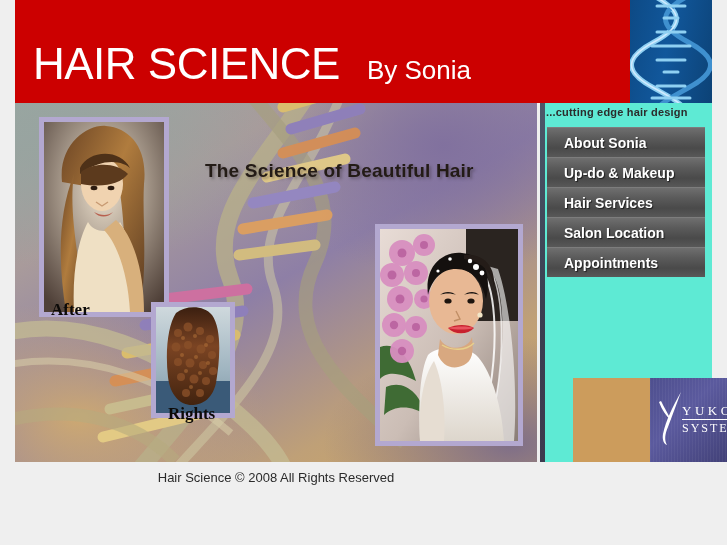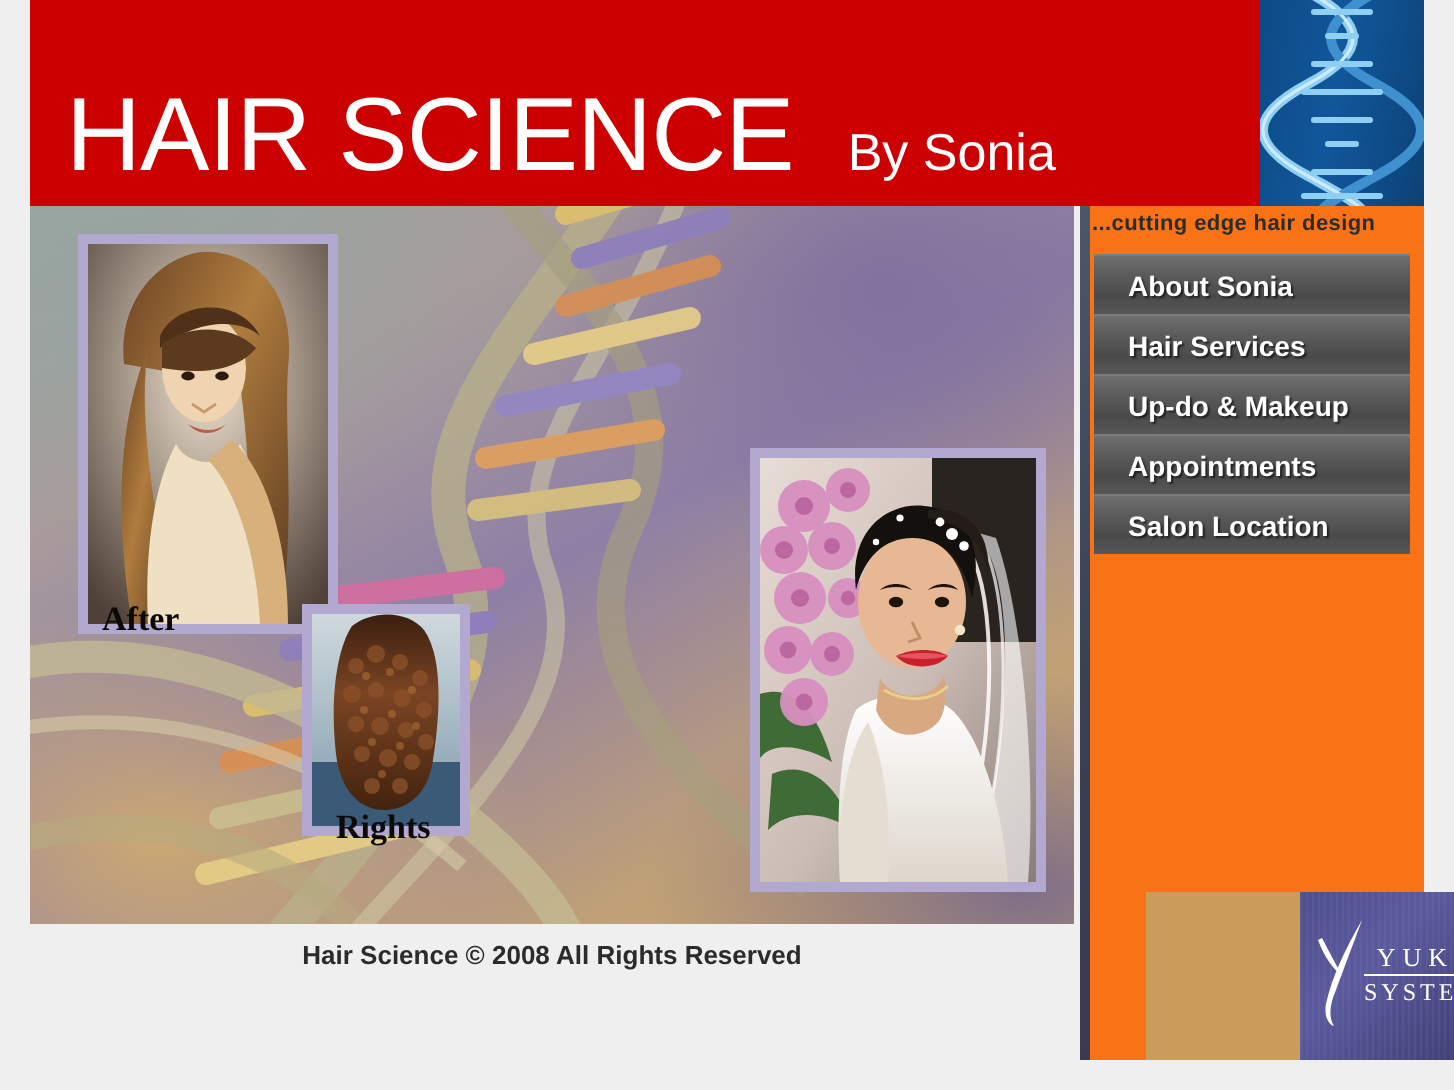--- a/index.html
+++ b/index.html
@@ -14,21 +14,21 @@
   
   #header {
     position: absolute; left: 15px; top: 0; width: 697px; height: 103px;
     background: #cc0000;
   }
   #brand {
     position: absolute; left: 18px; top: 42px;
     white-space: nowrap; color: #ffffff;
   }
   #brand-main {
-    font-size: 52px; font-weight: 400; letter-spacing: -0.5px;
+    font-size: 44px; font-weight: 400; letter-spacing: -0.5px;
     line-height: 1;
   }
   #brand-sub {
     font-size: 26px; font-weight: 400; margin-left: 27px;
     line-height: 1;
   }
   #dna-panel {
     position: absolute; right: 0; top: 0; width: 82px; height: 103px;
     background: linear-gradient(100deg,#0d4a85 0%,#11579b 45%,#0c4276 100%);
     overflow: hidden;
@@ -70,28 +70,27 @@
   
   #photo-before { left: 136px; top: 199px; width: 84px; height: 116px; }
   #cap-before { left: 153px; top: 301px; }
   
   #photo-bride { left: 360px; top: 121px; width: 148px; height: 222px; }
 
   
   #footer {
     position: absolute; left: 15px; top: 462px; width: 522px; height: 30px;
     display: flex; align-items: center; justify-content: center;
-    font-size: 13px; color: #2b2b2b; font-weight: bold;
+    font-size: 13px; color: #2b2b2b;
   }
 
   
   #rail {
-    position: absolute; left: 540px; top: 103px; width: 172px; height: 427px;
-    background: #f97316;
-    text-align: center;
+    position: absolute; left: 540px; top: 103px; width: 172px; height: 359px;
+    background: #5eead4;
   }
   #rail-edge {
     position: absolute; left: 0; top: 0; width: 5px; height: 100%;
     background: linear-gradient(180deg,#4c5769,#3a4152 55%,#3d3a4e);
   }
   #rail-tagline {
     position: absolute; left: 6px; top: 3px;
     font-size: 11px; font-weight: bold; color: #2c2c2c;
     white-space: nowrap; letter-spacing: .2px;
   }
@@ -186,20 +185,21 @@
           <line x1="100" y1="278" x2="214" y2="256" stroke="#d98f52" stroke-width="11"></line>
           <line x1="95" y1="306" x2="205" y2="282" stroke="#c9bf90" stroke-width="11"></line>
           <line x1="88" y1="334" x2="196" y2="308" stroke="#e7cf86" stroke-width="11"></line>
         </g>
         <path d="M-10 230 C70 212, 150 250, 210 300 C248 330, 265 352, 272 372" fill="none" stroke="#c4bd93" stroke-width="16" opacity=".8"></path>
         <path d="M-10 262 C80 246, 160 282, 216 330" fill="none" stroke="#ddd6ad" stroke-width="7" opacity=".55"></path>
         <path d="M-10 318 C60 300, 120 318, 160 358" fill="none" stroke="#b5ab7f" stroke-width="13" opacity=".6"></path>
       </g>
     </svg>
 
+    <div id="tagline">The Science of Beautiful Hair</div>
 
     <div class="photo" id="photo-after">
       <div class="inner">
         <svg width="120" height="190" viewBox="0 0 120 190" aria-hidden="true">
           <defs>
             <radialGradient id="bgA" cx="50%" cy="35%" r="75%">
               <stop offset="0%" stop-color="#efe3d0"></stop>
                 <stop offset="100%" stop-color="#4f4038"></stop>
             </radialGradient>
             <linearGradient id="hairA" x1="0" y1="0" x2="1" y2="1">
@@ -358,30 +358,30 @@
 
   <div id="rail">
     <div id="rail-edge"></div>
     <div id="rail-tagline">...cutting edge hair design</div>
 
     <nav id="menu">
       <div class="menu-item">
         <span>About Sonia</span>
       </div>
       <div class="menu-item">
+        <span>Up-do &amp; Makeup</span>
+      </div>
+      <div class="menu-item">
         <span>Hair Services</span>
       </div>
       <div class="menu-item">
-        <span>Up-do &amp; Makeup</span>
+        <span>Salon Location</span>
       </div>
       <div class="menu-item">
         <span>Appointments</span>
-      </div>
-      <div class="menu-item">
-        <span>Salon Location</span>
       </div>
     </nav>
 
     <div id="yuko-row">
       <div id="yuko-tan"></div>
       <div id="yuko-panel">
         <svg id="yuko-mark" viewBox="0 0 26 56" aria-hidden="true">
           <path d="M24 2 C16 16, 9 30, 6 44 C5 50, 7 54, 10 55 C7 50, 8 44, 11 37 C15 26, 20 13, 24 2 Z" fill="#ffffff"></path>
           <path d="M2 12 C5 20, 9 26, 14 30 C11 24, 7 17, 4 11 Z" fill="#ffffff"></path>
         </svg>

